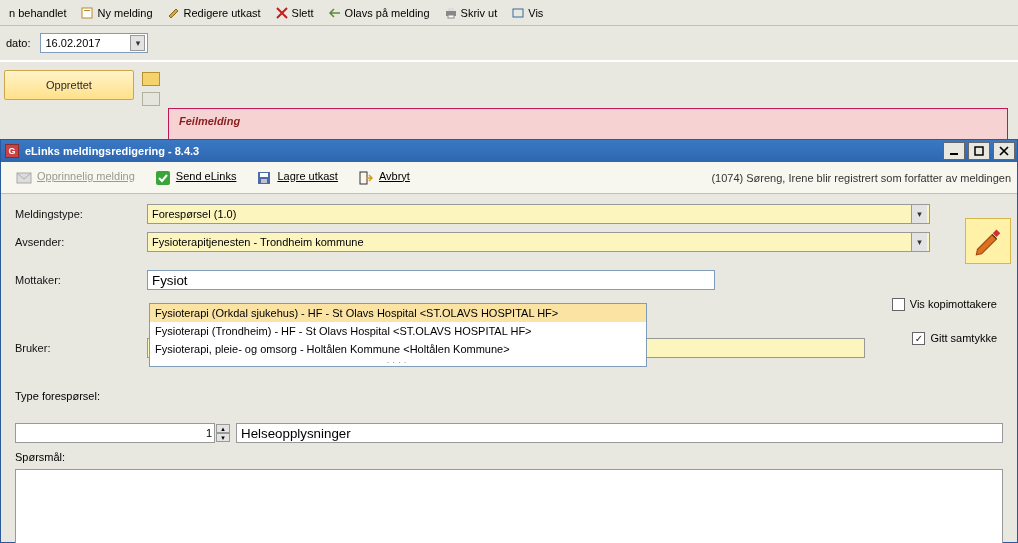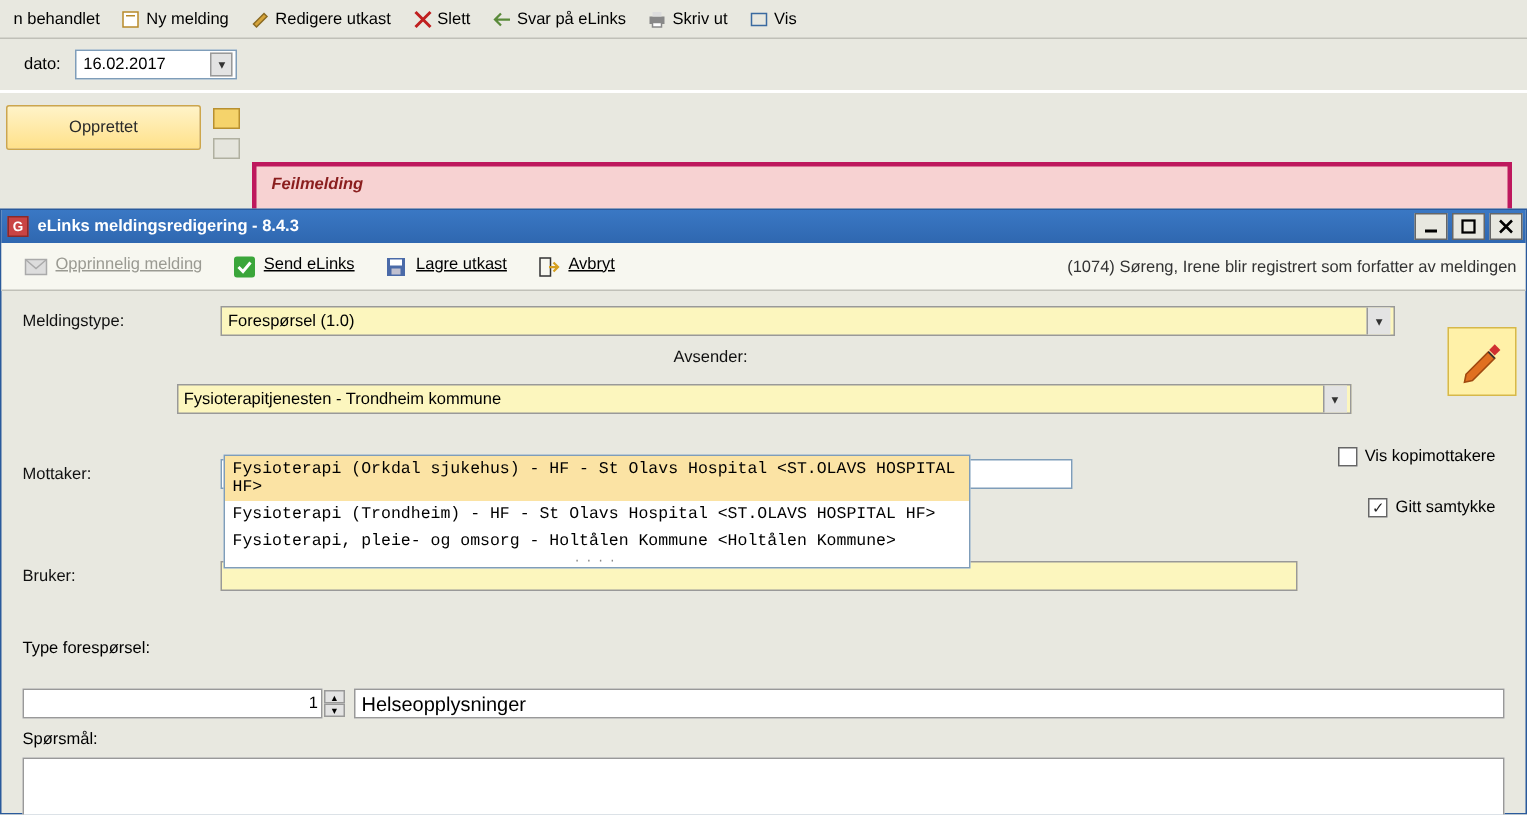--- a/index.html
+++ b/index.html
@@ -25,21 +25,21 @@
 }
 .tb-item { display: flex; align-items: center; gap: 3px; padding: 2px 5px; cursor: pointer; text-align: right; }
 .tb-icon { width: 14px; height: 14px; display:inline-block; }
 
 
 .date-row {
   background: #e8e8e0;
   height: 36px;
   display:flex;
   align-items:center;
-  padding-left:16px;
+  padding-left:6px;
   gap:10px;
   border-bottom: 2px solid #ffffff;
 }
 .date-input {
   border:1px solid #7f9db9;
   background:#fff;
   height:20px;
   width:108px;
   display:flex;
   align-items:center;
@@ -76,21 +76,21 @@
 .badge-small { width:18px; height:14px; background:#f5d36b; border:1px solid #b89030; margin-top:2px;}
 .badge-small2 { width:18px; height:14px; background:#e5e5dd; border:1px solid #b0b0a0; margin-top:2px;}
 
 .feil-panel {
   position:absolute;
   left:168px;
   top:108px;
   right:10px;
   height:40px;
   background:#f7d2d2;
-  border:3px solid #be185d;
+  border:1px solid #be185d;
   padding:6px 10px;
   color:#8a1e1e;
   font-weight:bold;
 }
 
 
 .modal {
   position:absolute;
   left:0px;
   top:139px;
@@ -162,21 +162,20 @@
 }
 
 
 .ac-pop{
   position:absolute;
   left:148px;
   top:109px;
   width:498px;
   background:#fff;
   border:1px solid #7f9db9;
-  font-family:Liberation Mono, monospace;
 }
 .ac-item{padding:3px 5px;cursor:pointer;border-bottom:0;}
 .ac-item.sel{background:#fbe3a4;}
 .ac-footer{height:8px;text-align:center;color:#888;font-size:8px;letter-spacing:3px;}
 
 
 .chk-wrap{position:absolute; right:20px; display:flex; align-items:flex-start; gap:5px;}
 .chk{width:13px;height:13px;border:1px solid #666;background:#fff;display:flex;align-items:center;justify-content:center;}
 .chk.checked::after{content:"✓";font-size:10px;color:#222;}
 .numbox{
@@ -222,21 +221,21 @@
         </svg>
     </span>
     <span>Slett</span>
   </div>
   <div class="tb-item">
     <span class="tb-icon">
       <svg viewBox="0 0 14 14">
           <path d="M6 3 L2 7 L6 11 M2 7 H12" stroke="#5a8a3a" stroke-width="1.5" fill="none"></path>
         </svg>
     </span>
-    <span>Svar på eLinks</span>
+    <span>Olavs på melding</span>
   </div>
   <div class="tb-item">
     <span class="tb-icon">
       <svg viewBox="0 0 14 14">
           <rect x="2" y="5" width="10" height="5" fill="#888"></rect>
           <rect x="4" y="2" width="6" height="3" fill="#ddd"></rect>
           <rect x="4" y="9" width="6" height="3" fill="#fff" stroke="#888"></rect>
         </svg>
     </span>
     <span>Skriv ut</span>
@@ -345,21 +344,21 @@
   <div class="form" style="position:relative;">
 
     <div class="frow">
       <div class="flabel">Meldingstype:</div>
       <div class="select-look">
         <span>Forespørsel (1.0)</span>
         <span class="dd-arrow"></span>
       </div>
     </div>
 
-    <div class="frow" style="margin-bottom:18px;flex-direction:column;">
+    <div class="frow" style="margin-bottom:18px;">
       <div class="flabel">Avsender:</div>
       <div class="select-look">
         <span>Fysioterapitjenesten - Trondheim kommune</span>
         <span class="dd-arrow"></span>
       </div>
       <div style="width:60px;"></div>
     </div>
 
     <div class="pencil-card" style="position:absolute; right:6px; top:24px;">
       <svg viewBox="0 0 32 32" width="34" height="34">

